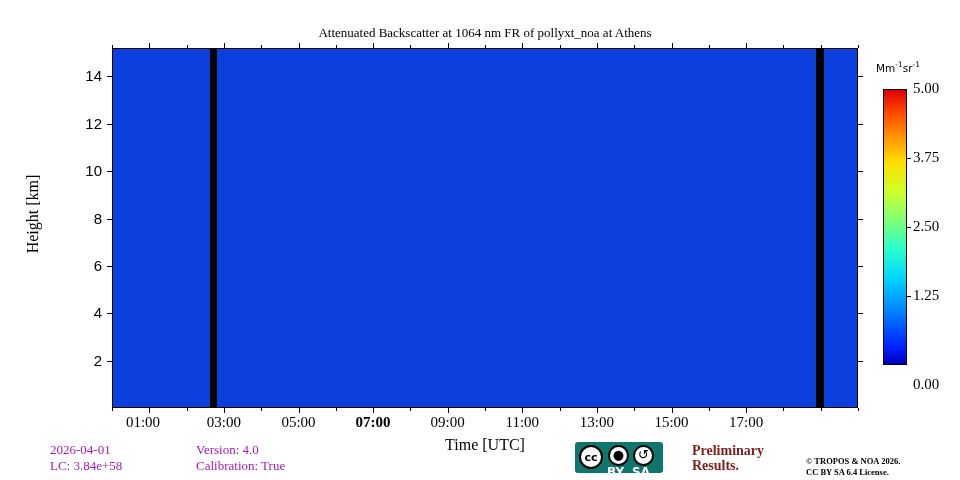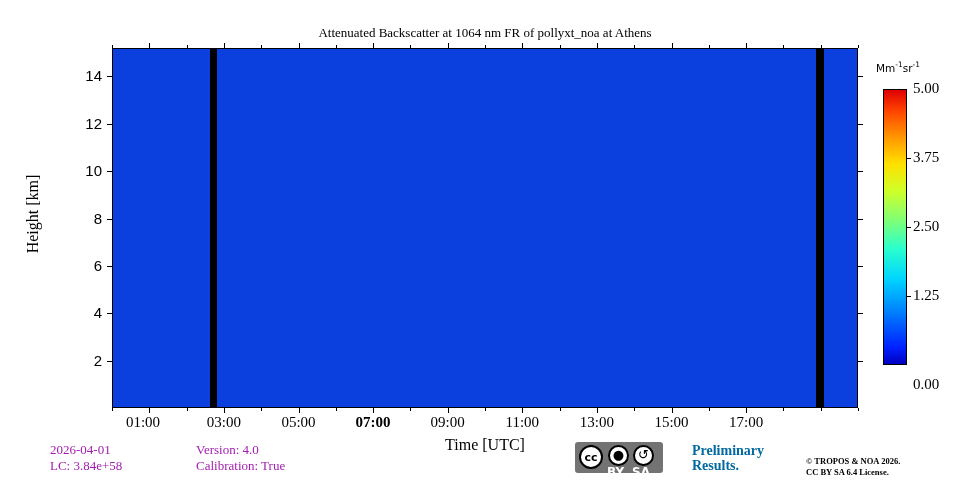--- a/index.html
+++ b/index.html
@@ -170,21 +170,21 @@
   #foot-version    { left: 196px; top: 442px; }
   #foot-calib      { left: 196px; top: 458px; }
 
   #preliminary {
     position: absolute;
     left: 692px;
     top: 443px;
     font-family: "Liberation Serif", serif;
     font-size: 14px;
     font-weight: bold;
-    color: #0369a1;
+    color: #7f1d1d;
     line-height: 15px;
     white-space: nowrap;
   }
   #copyright {
     position: absolute;
     left: 806px;
     top: 456px;
     font-family: "Liberation Serif", serif;
     font-size: 8.5px;
     font-weight: bold;
@@ -193,21 +193,21 @@
     white-space: nowrap;
   }
 
   
   #cc-badge {
     position: absolute;
     left: 575px;
     top: 442px;
     width: 88px;
     height: 31px;
-    background: #737373;
+    background: #0f766e;
     border-radius: 3px;
   }
   .cc-circle {
     position: absolute;
     border-radius: 50%;
     background: #ffffff;
     border: 2px solid #000;
     box-sizing: border-box;
   }
   #cc-main {

